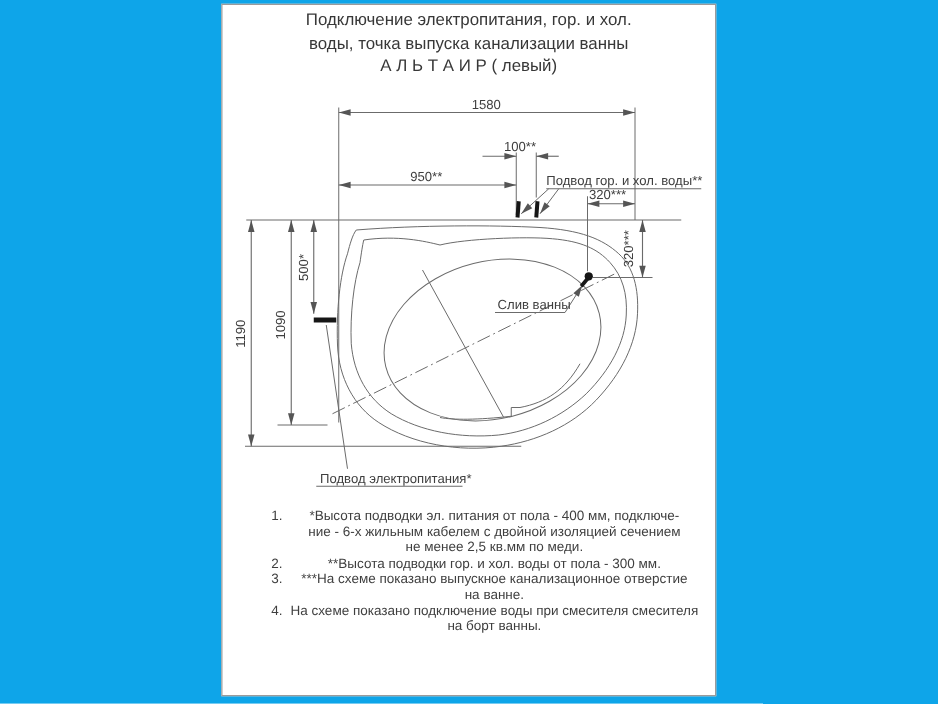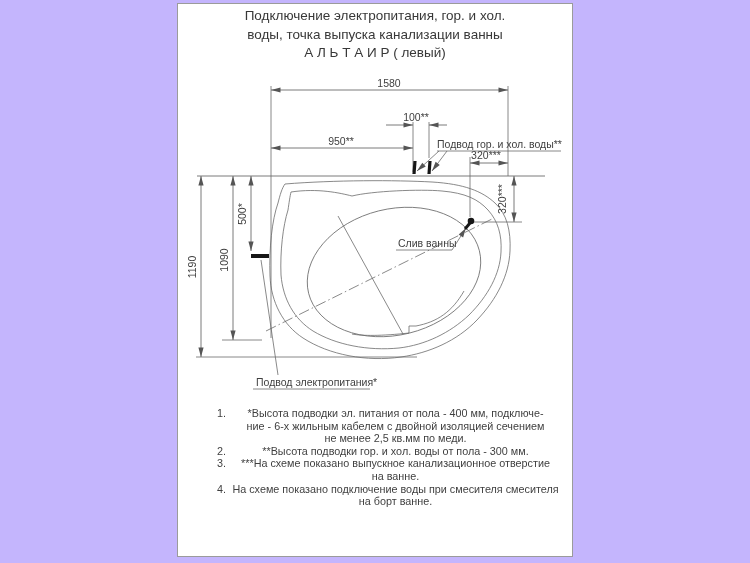--- a/index.html
+++ b/index.html
@@ -1,16 +1,16 @@
 <!DOCTYPE html>
 <html><head>
 <meta charset="utf-8">
 <style>
   html,body{margin:0;padding:0;background:#ffffff;}
-  #stage{position:relative;width:750px;height:563px;background:#c4b5fd;overflow:hidden;
+  #stage{position:relative;width:750px;height:563px;background:#0ea5e9;overflow:hidden;
          font-family:"Liberation Sans",sans-serif;color:#3f3f3f;}
   #sheet{position:absolute;left:177px;top:3px;width:394px;height:552px;
          border:1px solid #9b9b9b;background:#ffffff;}
   #title{position:absolute;left:177px;top:7px;width:396px;text-align:center;
          font-size:13.5px;line-height:18.5px;color:#383838;}
   #drawing-svg{position:absolute;left:0;top:0;}
   svg text{fill:#3f3f3f;font-family:"Liberation Sans",sans-serif;font-size:10.5px;}
   #notes{position:absolute;left:217px;top:407px;width:342px;font-size:10.8px;
          line-height:12.6px;color:#3f3f3f;}
   .note{display:flex;}
@@ -135,18 +135,18 @@
       <span class="note-num">3.</span>
       <span class="note-body">
         <span class="nl">***На схеме показано выпускное канализационное отверстие</span>
         <span class="nl">на ванне.</span>
       </span>
     </div>
     <div class="note">
       <span class="note-num">4.</span>
       <span class="note-body">
         <span class="nl">На схеме показано подключение воды при смесителя смесителя</span>
-        <span class="nl">на борт ванне.</span>
+        <span class="nl">на борт ванны.</span>
       </span>
     </div>
   </div>
 
 </div>
 
 </body></html>

